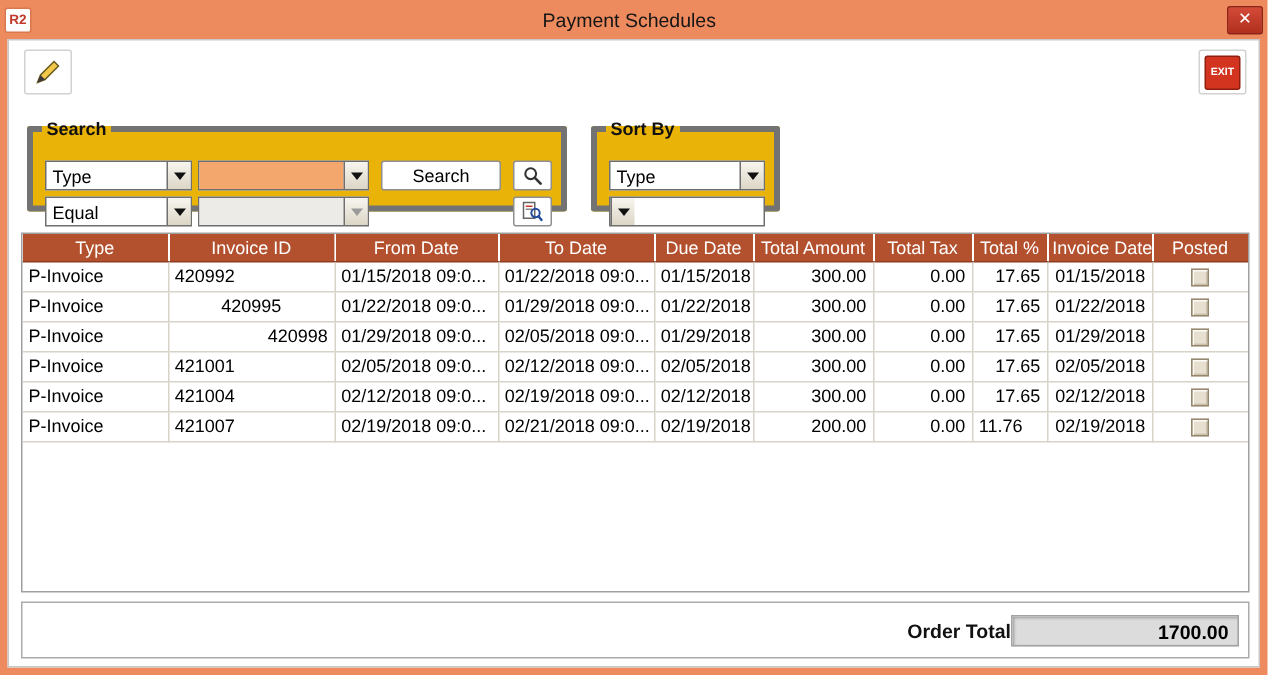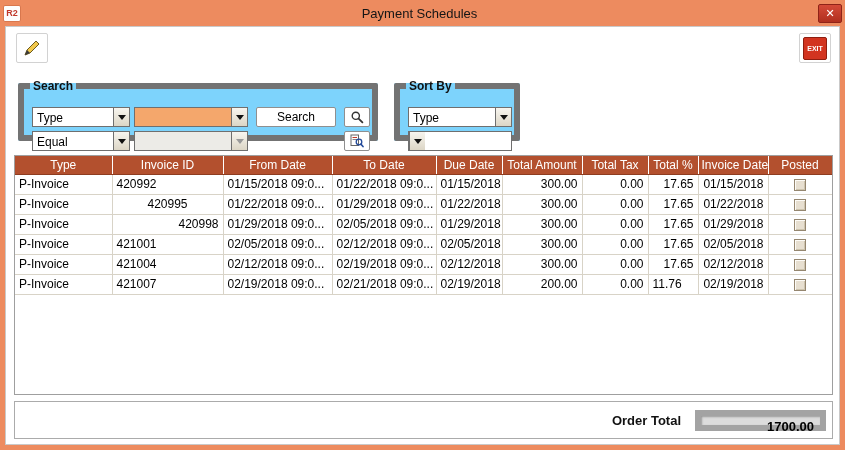--- a/index.html
+++ b/index.html
@@ -36,21 +36,21 @@
   }
   .edit-btn { left:10px; top:6px; width:32px; height:30px; }
   .exit-btn { right:8px; top:6px; width:32px; height:30px; }
   .exit-glyph {
     background:#d23420; color:#fff; font-size:7px; font-weight:bold;
     padding:7px 3px; border:1px solid #8e1e10; border-radius:2px; line-height:1;
   }
   
   fieldset.group {
     position:absolute; margin:0; padding:0;
-    border:6px solid #737373; border-radius:2px; background:#7dd3fc;
+    border:4px solid #737373; border-radius:2px; background:#eab308;
   }
   fieldset.group legend {
     font-size:12px; font-weight:bold; margin-left:6px; padding:0 3px; color:#111;
   }
   .search-group { left:12px; top:52px; width:360px; height:62px; }
   .sort-group   { left:388px; top:52px; width:126px; height:62px; }
   
   .combo {
     position:absolute; height:20px; border:1px solid #6f6f6f; background:#fff;
     display:flex; cursor:pointer;
@@ -108,25 +108,25 @@
   .cb {
     display:inline-block; width:12px; height:12px; vertical-align:middle;
     background:#e7dfd0; border:1px solid #95866f;
     box-shadow: inset 1px 1px 0 #fdfbf6, inset -1px -1px 0 #cdc3ad;
     cursor:pointer;
   }
   
   .footer {
     position:absolute; left:8px; top:374px; width:819px; height:38px;
     border:1px solid #ababab; background:#fff;
-    display:flex; align-items:center; justify-content:flex-end; gap:14px; padding:16px 6px;
+    display:flex; align-items:center; justify-content:flex-end; padding:16px 6px;
   }
   .total-label { font-size:13px; font-weight:bold; color:#111; }
   .total-value {
-    width:131px; height:21px; background:#DCDCDC; border:6px solid #a3a3a3;
+    width:152px; height:21px; background:#DCDCDC; border:1px solid #a3a3a3;
     box-shadow: inset 1px 1px 2px rgba(0,0,0,.3);
     font-size:13px; font-weight:bold; text-align:right; padding:3px 6px 0 0;
   }
 </style>
 </head>
 <body>
 
 <div class="window">
 
   <div class="titlebar">

